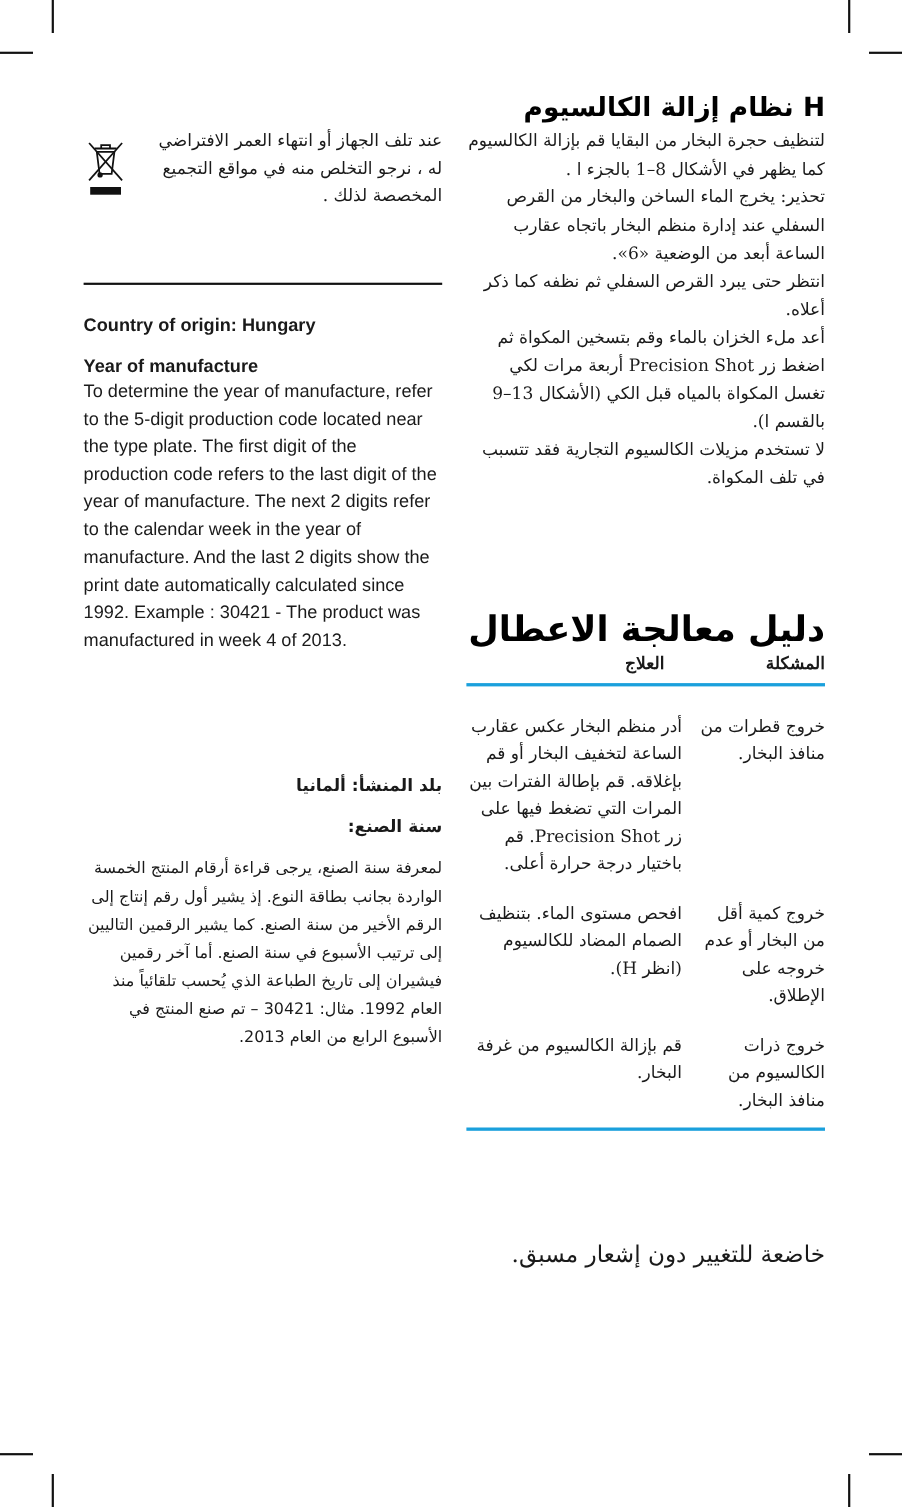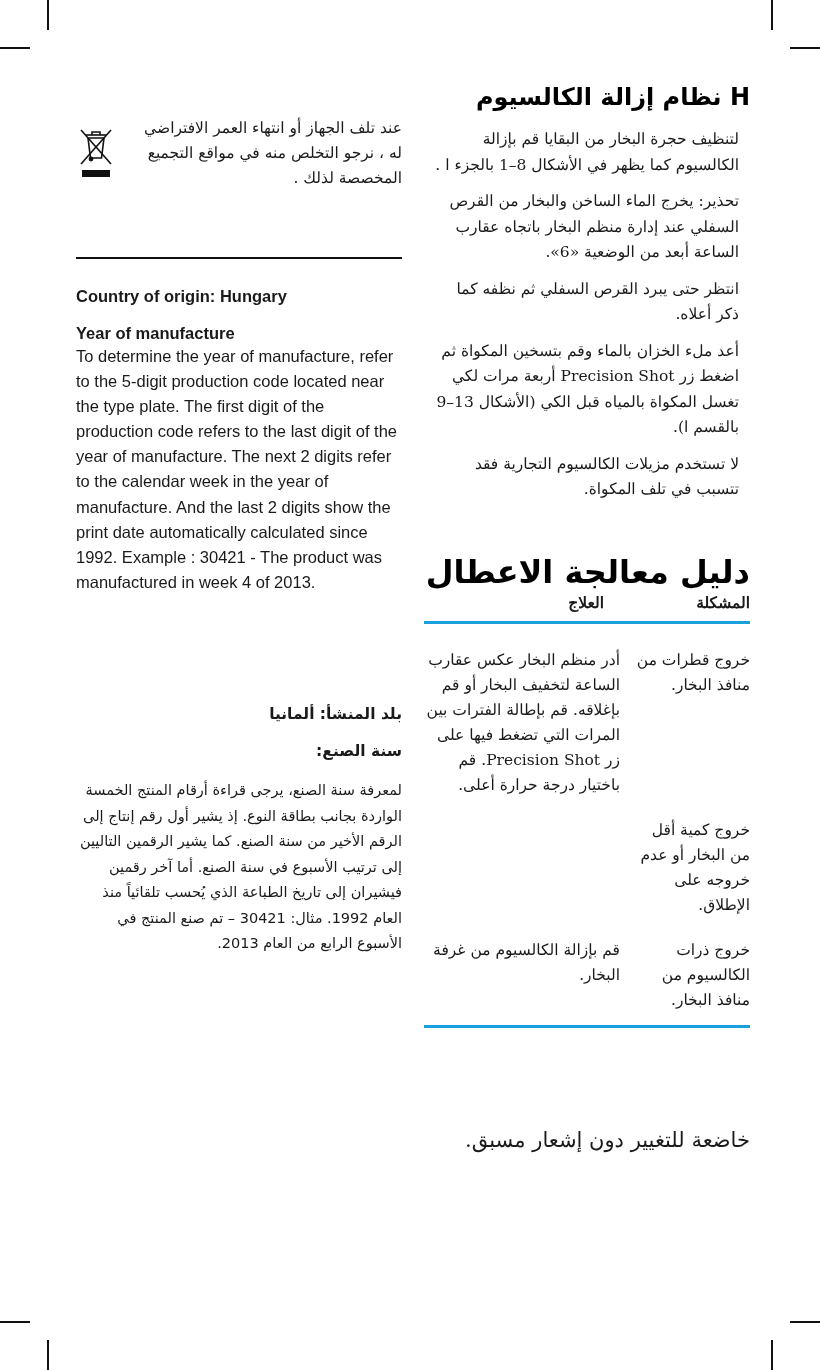--- a/index.html
+++ b/index.html
@@ -22,21 +22,21 @@
     .en-p { font-size: 16.5px; line-height: 25.1px; margin: 0; }
 
     .ar-country-block { position: absolute; top: 703px; left: 0; width: 326px; }
     .ar-h { font-family: "DejaVu Sans", sans-serif; font-weight: bold; font-size: 15.5px; margin: 0; line-height: 22px; }
     .ar-h2 { font-family: "DejaVu Sans", sans-serif; font-weight: bold; font-size: 15.5px; margin: 15px 0 16px 0; line-height: 22px; }
     .ar-p-sans { font-family: "DejaVu Sans", sans-serif; font-size: 14.5px; line-height: 25.5px; margin: 2px 0 0 0; }
 
     .section-h { position: absolute; top: 80px; right: 0; width: 326px; }
     .blue-title { color: #000000; font-size: 24px; margin: 0; line-height: 34px; font-family: "DejaVu Sans", sans-serif; }
     .calc-body { position: absolute; top: 116px; right: 0; width: 326px; }
-    .calc-body p { margin: 11px; font-size: 15.5px; line-height: 25.5px; }
+    .calc-body p { margin: 0; font-size: 15.5px; line-height: 25.5px; }
 
     .trouble { position: absolute; top: 555px; right: 0; width: 326px; }
     .trouble .blue-title { font-size: 32px; }
     .thead { display: flex; justify-content: space-between; margin-top: 2px; height: 26px; }
     .thead span { font-weight: bold; font-size: 15.5px; line-height: 24px; }
     .th-problem { width: 140px; text-align: right; }
     .th-remedy { width: 180px; text-align: right; }
     .hr-blue { height: 3px; background: #1aa0dc; width: 326px; margin-top: 4px; }
     .rows { margin-top: 24px; }
     .row { display: flex; justify-content: space-between; margin-bottom: 20px; }
@@ -109,20 +109,21 @@
       <span class="th-remedy">العلاج</span>
     </div>
     <div class="hr-blue"></div>
     <div class="rows">
       <div class="row">
         <div class="prob">خروج قطرات من منافذ البخار.</div>
         <div class="rem">أدر منظم البخار عكس عقارب الساعة لتخفيف البخار أو قم بإغلاقه. قم بإطالة الفترات بين المرات التي تضغط فيها على زر Precision Shot. قم باختيار درجة حرارة أعلى.</div>
       </div>
       <div class="row">
         <div class="prob">خروج كمية أقل من البخار أو عدم خروجه على الإطلاق.</div>
+        <div class="rem">افحص مستوى الماء. بتنظيف الصمام المضاد للكالسيوم (انظر H).</div>
       </div>
       <div class="row">
         <div class="prob">خروج ذرات الكالسيوم من منافذ البخار.</div>
         <div class="rem">قم بإزالة الكالسيوم من غرفة البخار.</div>
       </div>
     </div>
     <div class="hr-blue-bottom"></div>
   </div>
 
   <p class="footnote">خاضعة للتغيير دون إشعار مسبق.</p>

